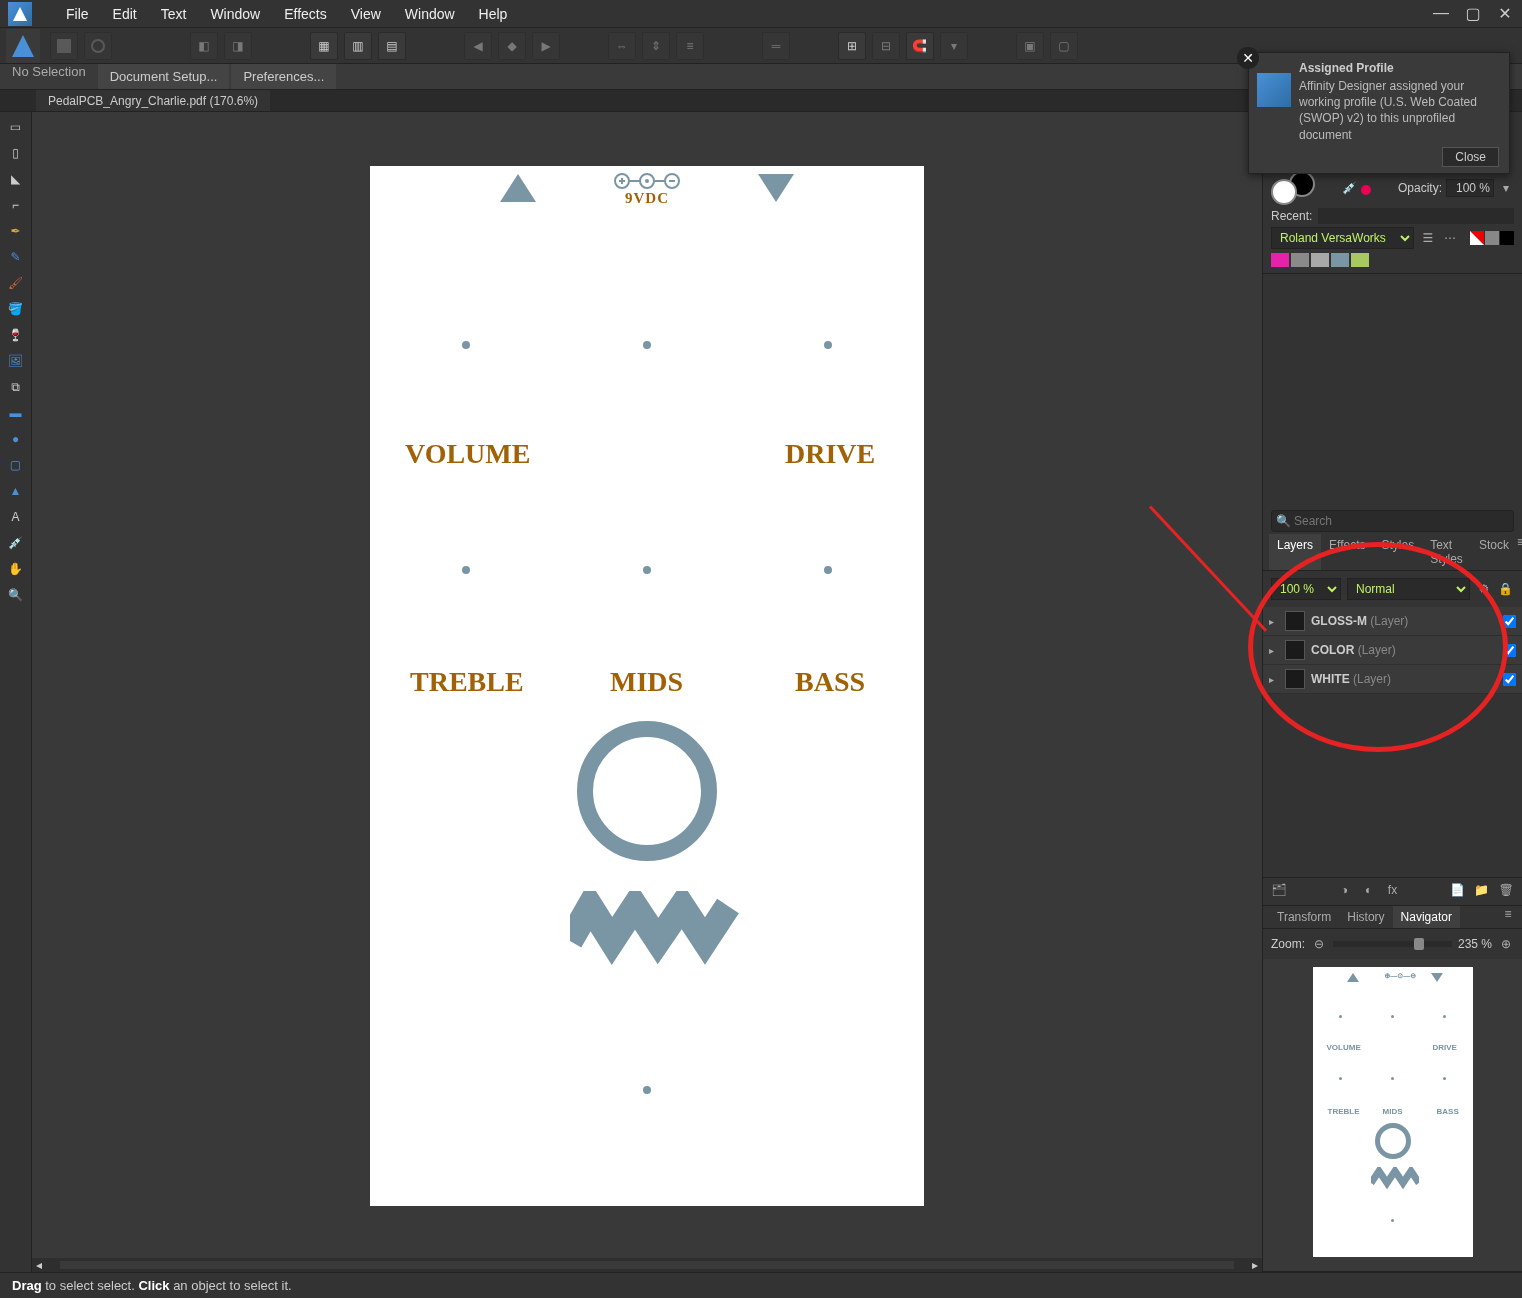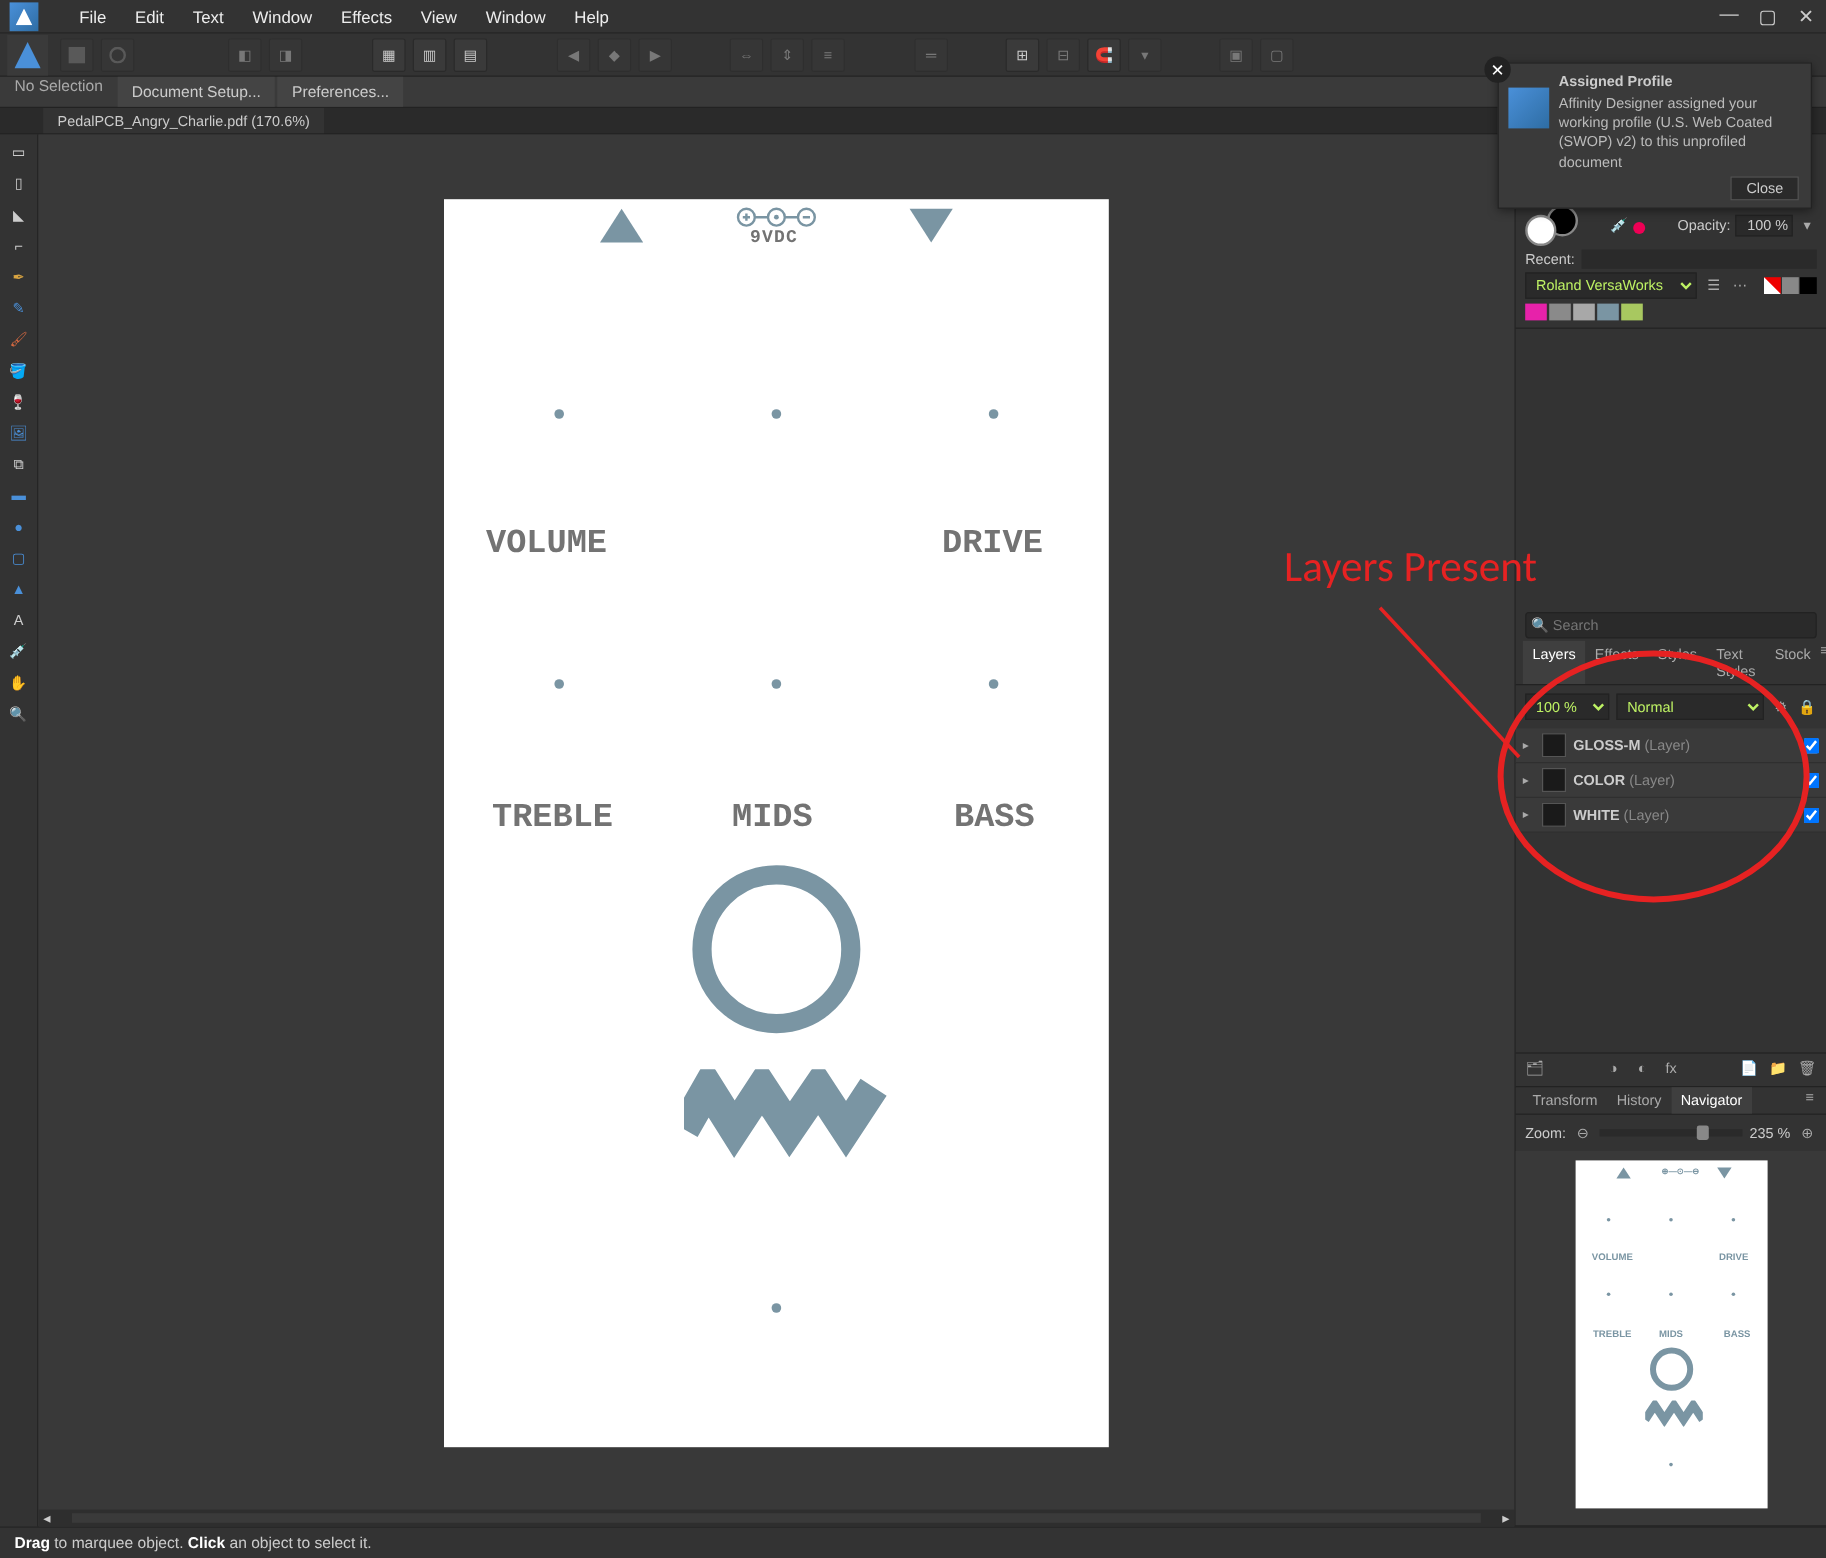--- a/index.html
+++ b/index.html
@@ -37,21 +37,21 @@
 .tool-col { width:32px; background:#333333; display:flex; flex-direction:column; align-items:center; padding-top:4px; gap:4px; border-right:1px solid #222;}
 .tool { width:24px; height:22px; display:flex; align-items:center; justify-content:center; cursor:pointer; border-radius:2px;}
 
 
 .canvas-wrap { flex:1; background:#393939; position:relative; display:flex; align-items:flex-start; justify-content:center; overflow:hidden;}
 .canvas { background:#fff; width:554px; height:1040px; margin-top:54px; position:relative; }
 .hscroll { position:absolute; bottom:0; left:0; right:0; height:14px; background:#2e2e2e; display:flex; align-items:center;}
 .hscroll .track { flex:1; height:8px; background:#3a3a3a; margin:0 14px; position:relative;}
 
 
-.art { position:absolute; color:#737373; font-family: Liberation Mono, monospace; font-weight:bold;text-align:right; }
+.art { position:absolute; color:#a16207; font-family: Liberation Serif, serif; font-weight:bold;text-align:right; }
 .tri-up { width:0; height:0; border-left:18px solid transparent; border-right:18px solid transparent; border-bottom:28px solid #7a95a3;}
 .tri-down { width:0; height:0; border-left:18px solid transparent; border-right:18px solid transparent; border-top:28px solid #7a95a3;}
 .dot { width:8px; height:8px; background:#7a95a3; border-radius:50%;}
 .ring { width:140px; height:140px; border:16px solid #7a95a3; border-radius:50%; filter: blur(0.5px);}
 .zig { font-size: 0; }
 
 
 .right-col { width:260px; background:#333333; display:flex; flex-direction:column; border-left:1px solid #222;}
 .panel { border-bottom:1px solid #222; }
 .panel-body { padding:6px 8px; }
@@ -407,28 +407,27 @@
           </div>
           <div class="nart" style="left:78px; top:252px; width:3px;height:3px;background:#7a95a3;border-radius:50%;"></div>
         </div>
       </div>
     </div>
 
   </div>
 </div>
 
 <div class="status-bar">
-  <span><b>Drag</b><span> to marquee object. </span><b>Click</b><span> an object to select it.</span></span>
+  <span><b>Drag</b><span> to select select. </span><b>Click</b><span> an object to select it.</span></span>
 </div>
 
 <div class="toast">
   <div class="close-x">✕</div>
   <div class="ticon"></div>
   <div class="ttitle">Assigned Profile</div>
   <div class="tbody">Affinity Designer assigned your working profile (U.S. Web Coated (SWOP) v2) to this unprofiled document</div>
   <div class="tbtn"><span>Close</span></div>
 </div>
 
 <div class="anno" style="left:0; top:0; width:100%; height:100%;">
-  <div class="anno-text" style="left:1070px; top:450px;">Layers Present</div>
   <div class="anno-line" style="left:1150px; top:505px; width:170px; transform:rotate(47deg);"></div>
   <div class="anno-ellipse" style="left:1248px; top:542px; width:260px; height:210px;"></div>
 </div>
 
 </body></html>

